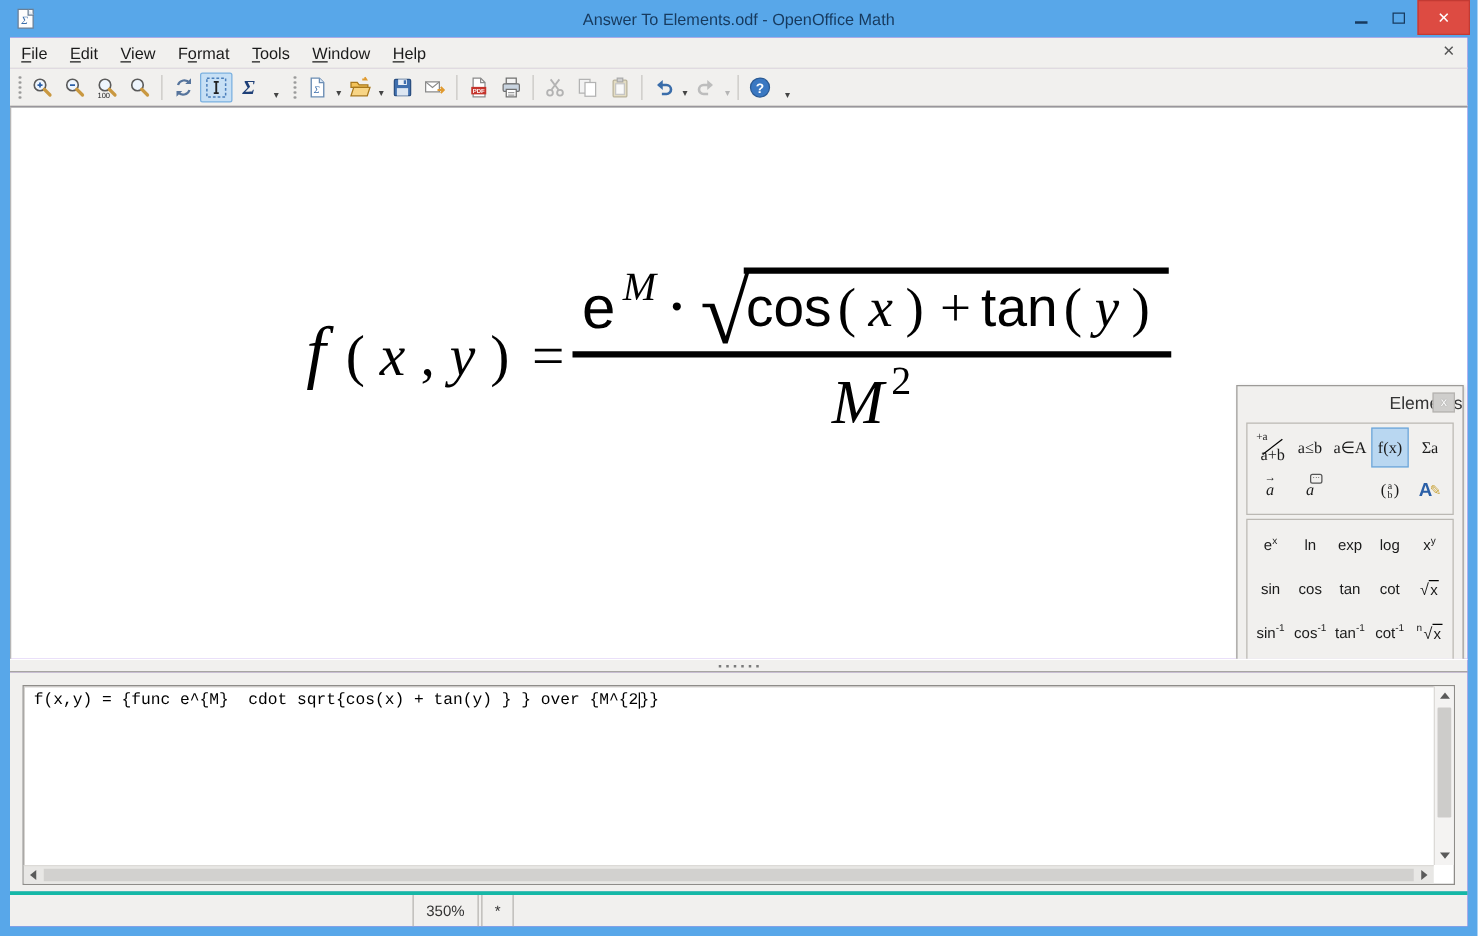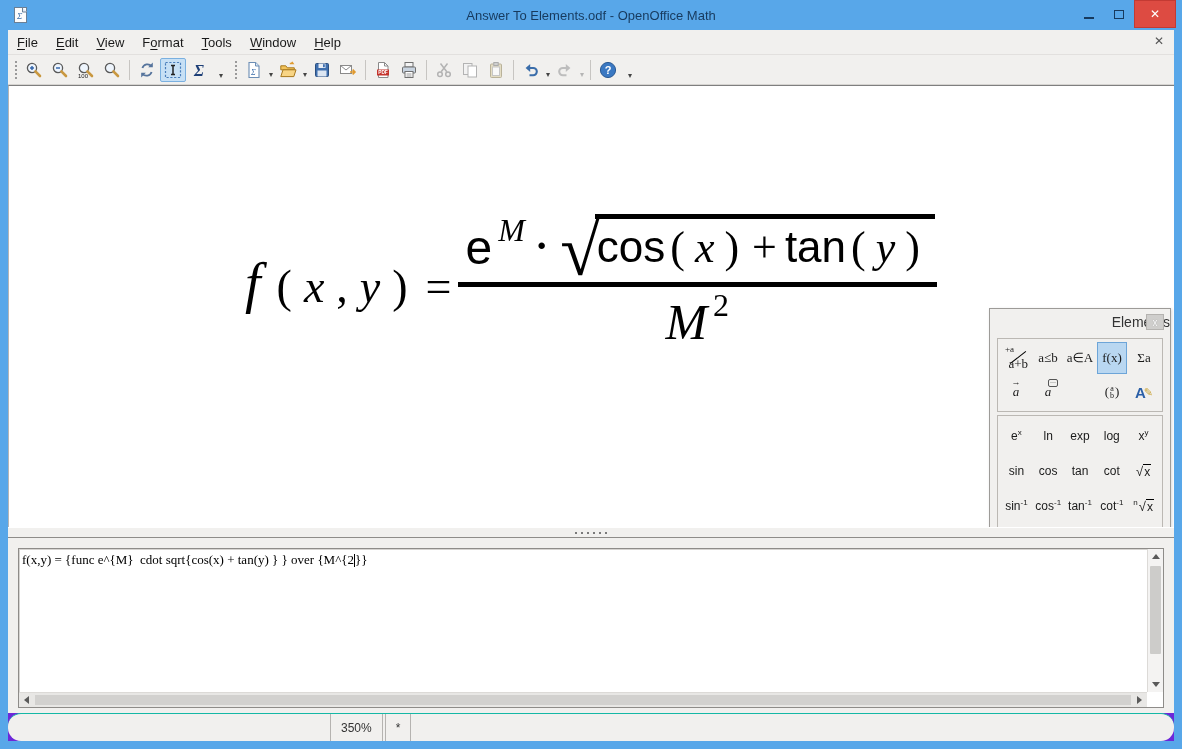--- a/index.html
+++ b/index.html
@@ -96,37 +96,37 @@
 
   
   #splitter { height:11px; background:#f1f0ee; border-top:1px solid #fff; border-bottom:1px solid #8e8c89; display:flex; align-items:center; justify-content:center; gap:4px; }
   #splitter .dot { width:2px; height:2px; background:#7a7a7a; }
 
   
   #cmd-region { position:relative; height:175px; background:#f1f0ee; }
   #cmd-editor { position:absolute; left:10px; top:10px; right:10px; height:160px; background:#fff;
                 border:1px solid #8e8c89; box-shadow:inset 1px 1px 0 #d6d4d1; }
   #cmd-text { position:absolute; left:2px; top:2px; right:18px; bottom:17px; overflow:hidden;
-              font-family:Liberation Serif, serif; font-size:13px; line-height:16px; white-space:pre; color:#000; padding:1px 1px; }
+              font-family:Liberation Mono, monospace; font-size:13px; line-height:16px; white-space:pre; color:#000; padding:1px 6px; }
   #caret { display:inline-block; width:1px; height:13px; background:#000; vertical-align:text-bottom; }
   #v-scroll { position:absolute; right:0; top:0; bottom:15px; width:16px; background:#f4f3f2; border-left:1px solid #dcdad7; }
   #v-scroll .arrow { position:absolute; left:0; width:100%; height:15px; display:flex; align-items:center; justify-content:center; }
   #v-scroll .up { top:0; } #v-scroll .down { bottom:0; }
   #v-thumb { position:absolute; left:2px; right:2px; top:17px; height:88px; background:#cdccca; border-radius:1px; }
   #h-scroll { position:absolute; left:0; right:16px; bottom:0; height:15px; background:#e8e7e5; border-top:1px solid #dcdad7; }
   #h-scroll .arrow { position:absolute; top:0; width:15px; height:100%; display:flex; align-items:center; justify-content:center; }
   #h-scroll .left { left:0; } #h-scroll .right { right:0; }
   #h-thumb { position:absolute; left:16px; right:16px; top:2px; bottom:2px; background:#d2d1cf; }
   .tri-up { width:0; height:0; border-left:4px solid transparent; border-right:4px solid transparent; border-bottom:5px solid #5a5a5a; }
   .tri-down { width:0; height:0; border-left:4px solid transparent; border-right:4px solid transparent; border-top:5px solid #5a5a5a; }
   .tri-left { width:0; height:0; border-top:4px solid transparent; border-bottom:4px solid transparent; border-right:5px solid #5a5a5a; }
   .tri-right { width:0; height:0; border-top:4px solid transparent; border-bottom:4px solid transparent; border-left:5px solid #5a5a5a; }
 
   
-  #statusbar { position:relative; height:28px; background:#f1f0ee; border-top:1px solid #14b8a6;border-radius:13px; }
+  #statusbar { position:relative; height:28px; background:#f1f0ee; border-top:3px solid #14b8a6; }
   #status-cells { position:absolute; left:322px; top:0; height:100%; display:flex; align-items:stretch; }
   .status-cell { display:flex; align-items:center; justify-content:center; border-left:1px solid #b5b3b0; border-right:1px solid #b5b3b0; padding:0 10px; font-size:12px; color:#333; margin-right:2px; }
 </style>
 </head>
 <body>
 
 <div id="window">
 
   <div id="titlebar">
     <svg id="app-icon" viewBox="0 0 18 18">

